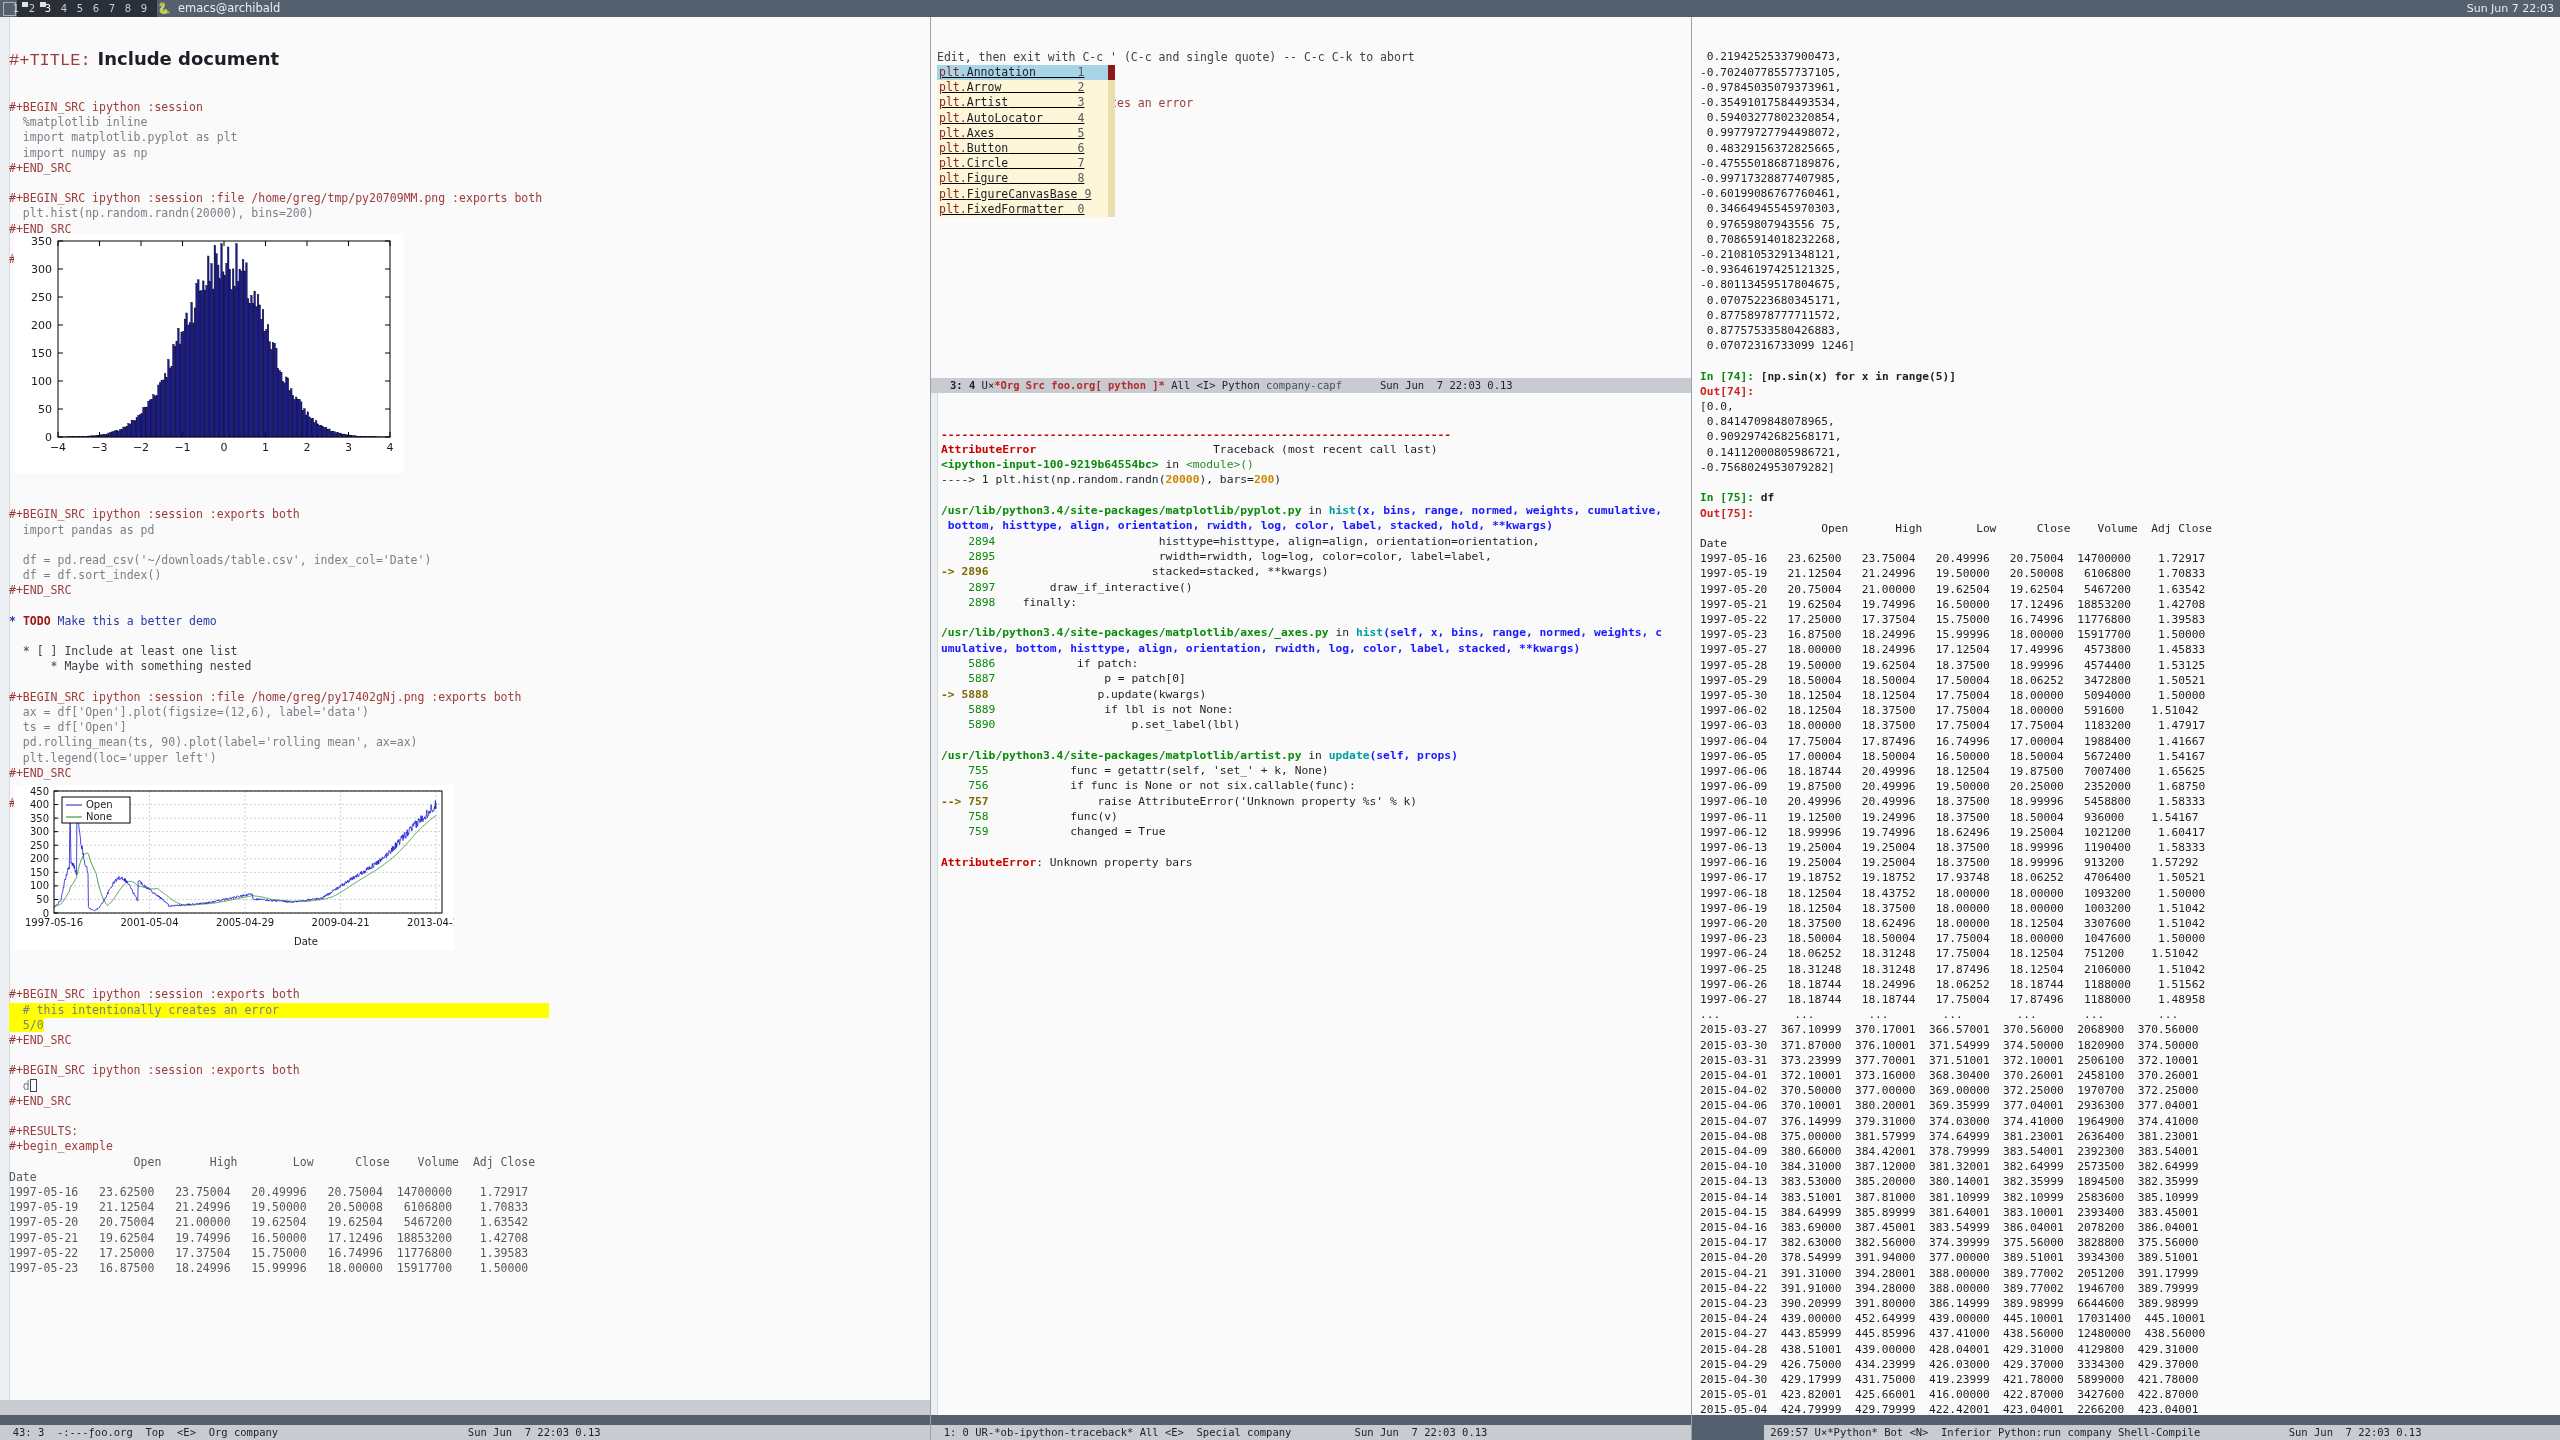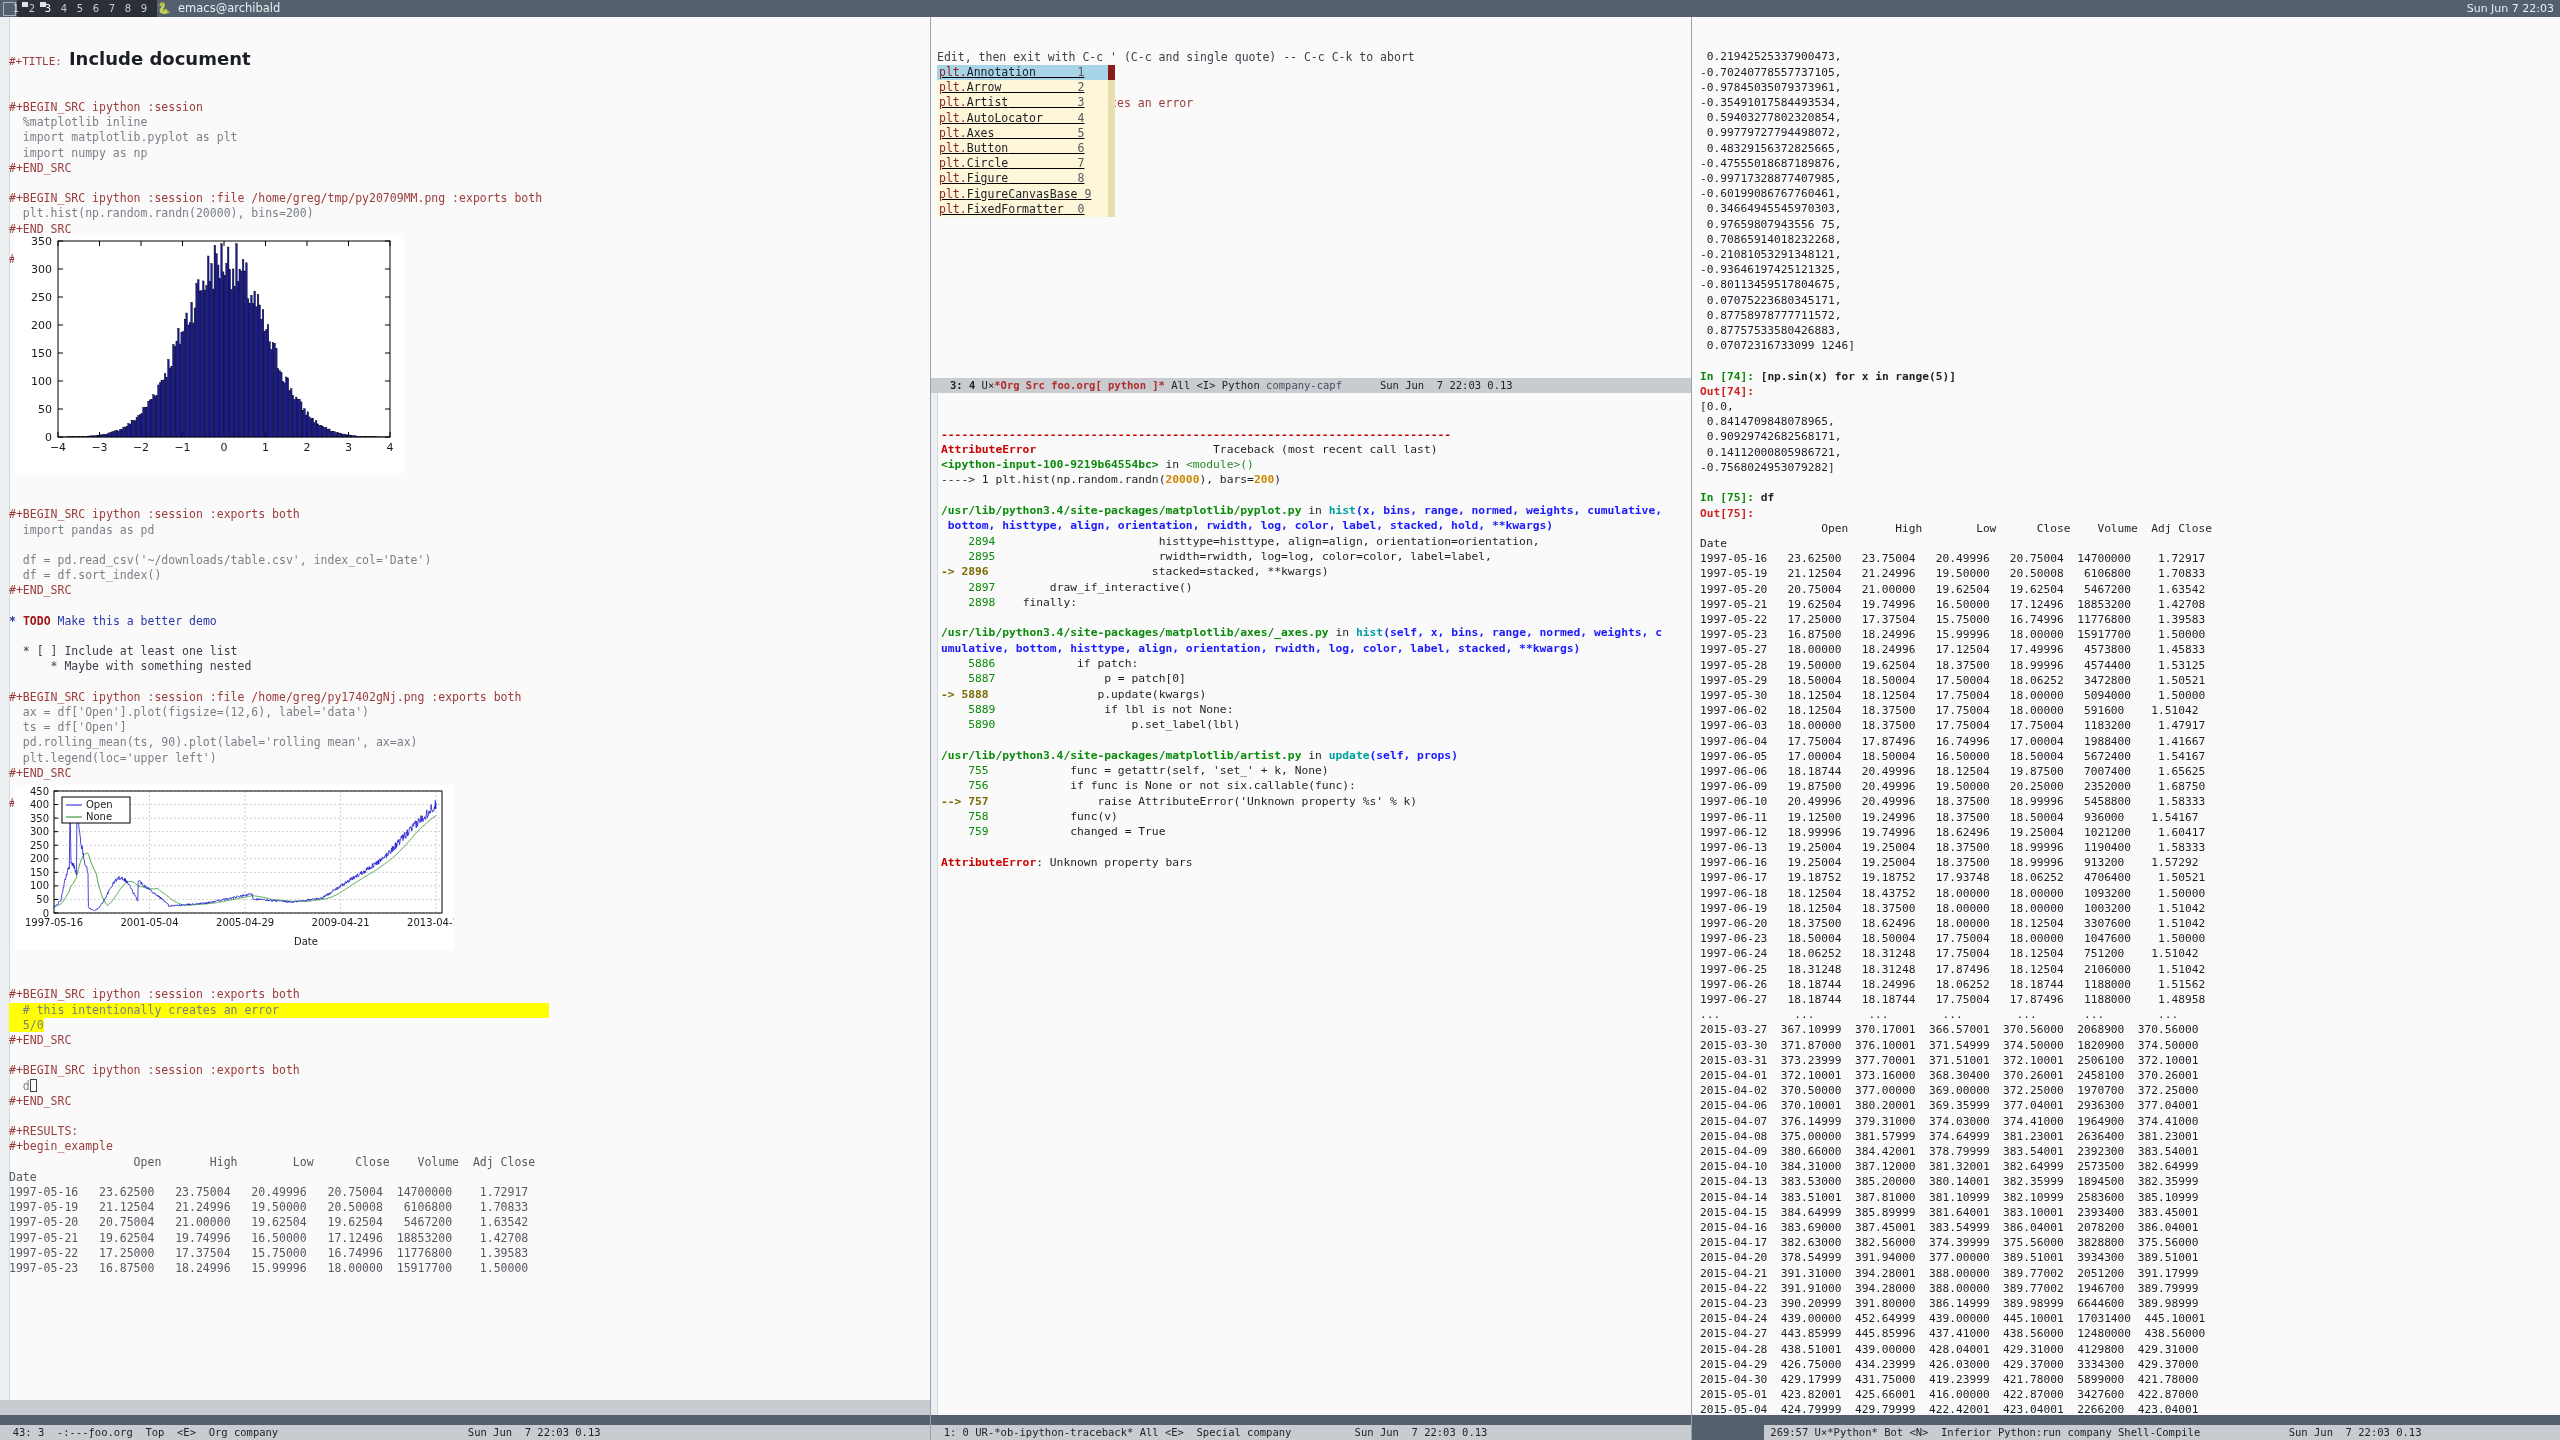--- a/index.html
+++ b/index.html
@@ -23,21 +23,21 @@
   .modeline{position:absolute;left:0;width:100%;height:15px;background:#c8ccd1;color:#20242a;
             font-family:"DejaVu Sans Mono",monospace;font-size:10.5px;line-height:15px;white-space:pre;overflow:hidden;}
   .modeline .dim{color:#4a5058;}
   .modeline .bold{font-weight:bold;}
   .modeline .red{color:#b52a2a;font-weight:bold;}
 
   
   .org{position:absolute;left:9px;top:0;width:1100px;font-size:11.5px;line-height:15.2px;white-space:pre;color:#3c4049;}
   .org .kw{color:#9c3b3b;}
   .org .src{color:#7a7f88;}
-  .org .title-k{color:#9c3b3b;font-size:11px;}
+  .org .title-k{color:#9c3b3b;font-size:17px;font-family:Liberation Mono, monospace;}
   .org .title-v{font-family:"DejaVu Sans",sans-serif;font-weight:bold;font-size:18px;color:#1c1f25;}
   .org .todo-star{color:#2a3aa8;font-weight:bold;}
   .org .todo-kw{color:#a01414;font-weight:bold;}
   .org .todo-txt{color:#2a3aa8;}
   .org .hl{background:#ffff00;}
   .org .tbl{color:#55595f;}
   .cursorblk{display:inline-block;width:7px;height:13px;background:#3c4049;vertical-align:-2px;}
   .cursorbox{display:inline-block;width:7px;height:13px;border:1px solid #3c4049;vertical-align:-2px;box-sizing:border-box;}
 
   

